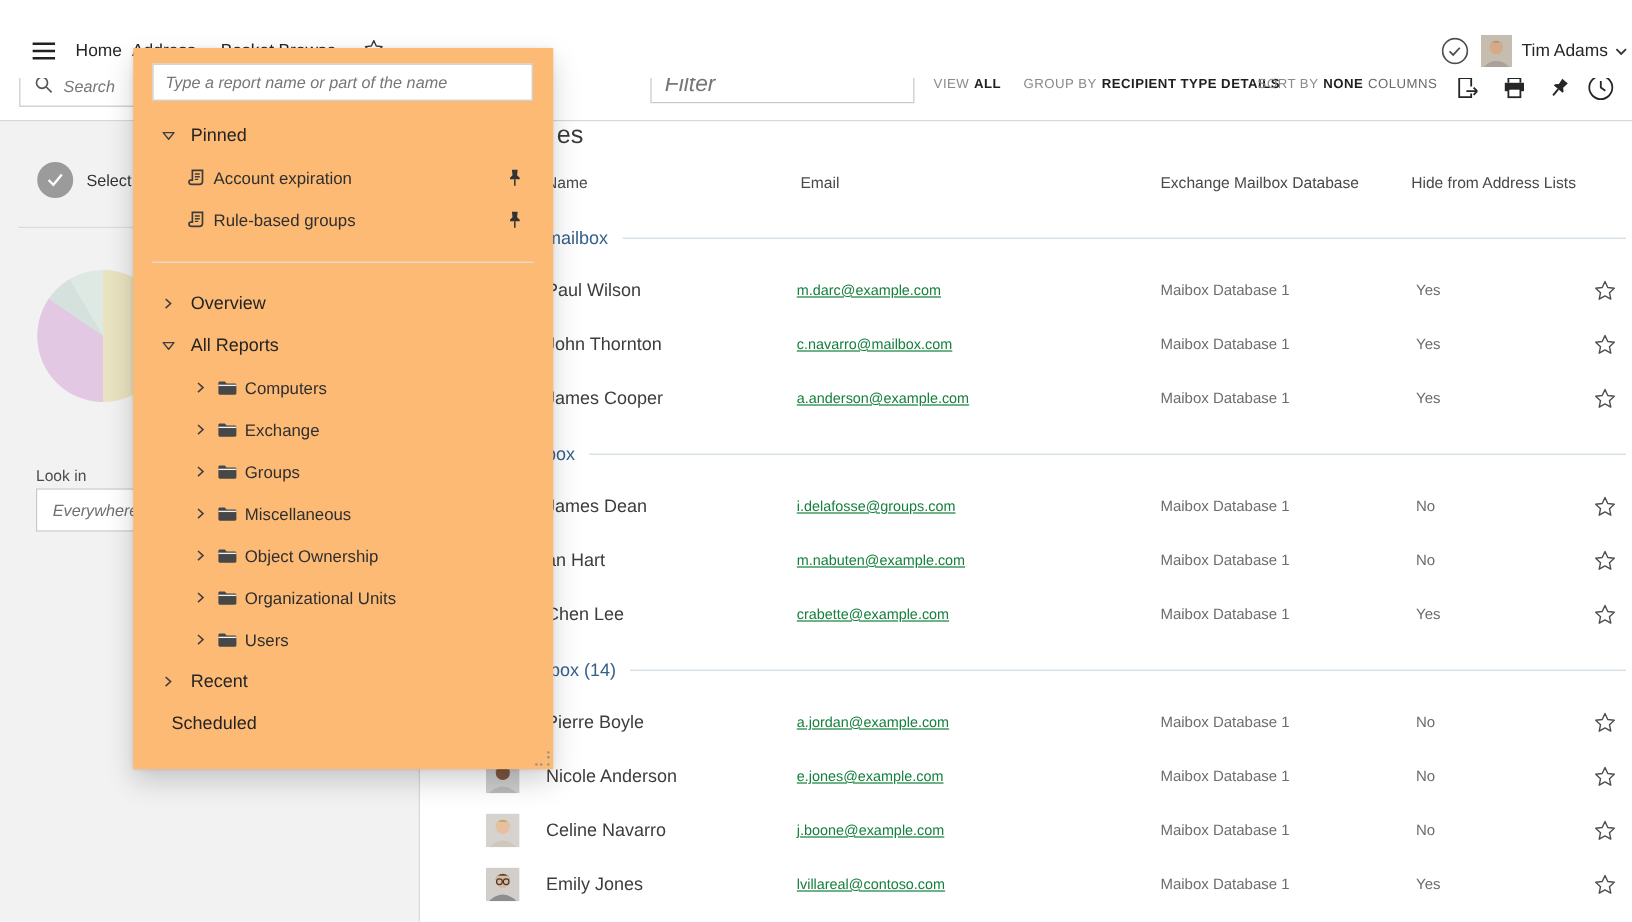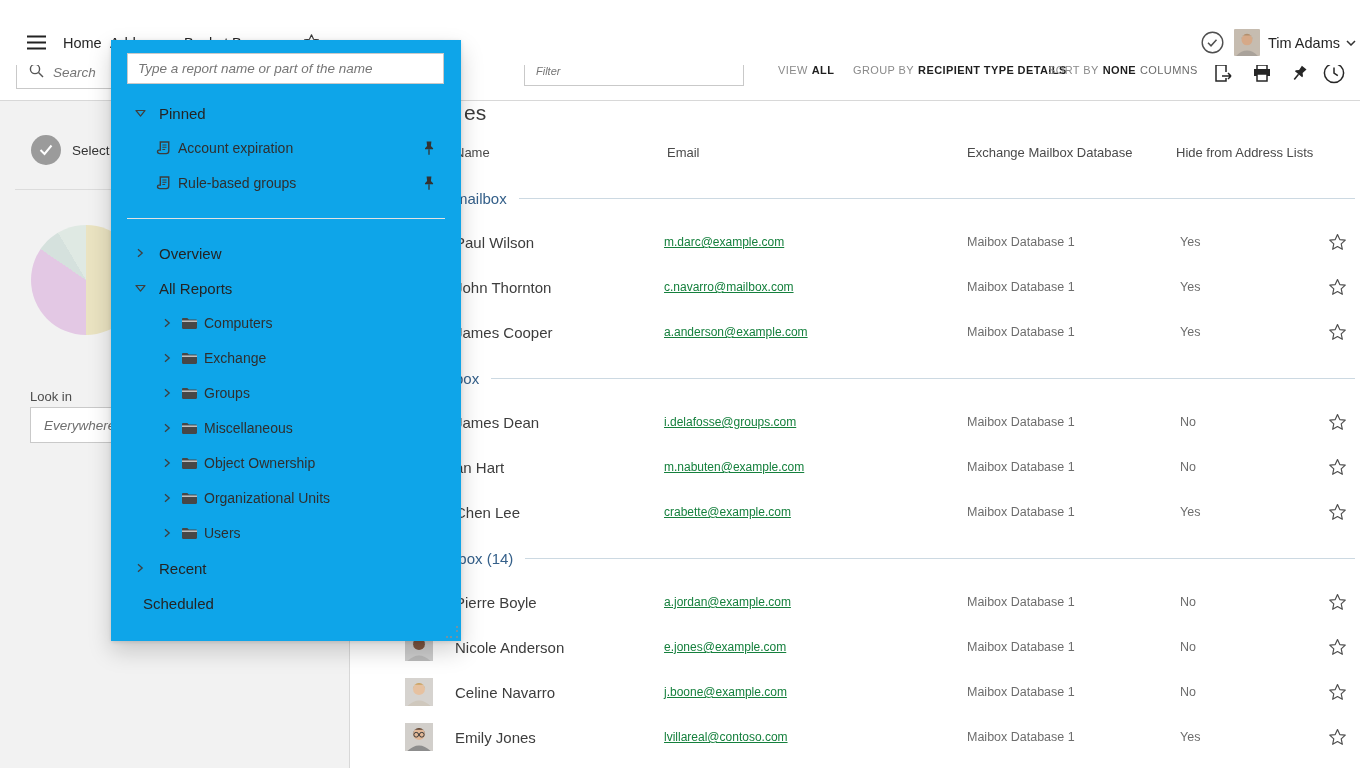--- a/index.html
+++ b/index.html
@@ -14,22 +14,22 @@
 
   
   .toolbar { position:absolute; left:0; top:45px; width:1360px; height:56px; background:#fff;
     border-bottom:1px solid #d8d8d8; z-index:5; }
   .searchbox { position:absolute; left:16px; top:11px; width:332px; height:33px;
     border:1px solid #c9c9c9; background:#fff; display:flex; align-items:center; padding-left:12px; gap:9px; }
   .searchbox input { border:none; outline:none; font-size:13.5px; width:240px;
     font-family:inherit; color:#333; background:transparent; }
   .searchbox input::placeholder, .flt::placeholder, .panel-search::placeholder { font-style:italic; color:#767676; }
   .page-title-frag { position:absolute; left:464px; top:56px; font-size:21px; color:#3a3a3a; }
-  .flt { position:absolute; left:524px; top:10px; width:220px; height:31px; border:1px solid #c9c9c9;
-    padding:0 11px; font-size:11px; font-family:inherit; color:#333; outline:none; }
+  .flt { position:absolute; left:542px; top:10px; width:220px; height:31px; border:1px solid #c9c9c9;
+    padding:0 11px; font-size:19px; font-family:inherit; color:#333; outline:none; }
   .vc { position:absolute; top:19px; font-size:11px; letter-spacing:.4px; color:#8a8a8a; white-space:nowrap; cursor:pointer; }
   .vc b { color:#1f1f1f; font-weight:700; margin-left:4px; letter-spacing:.4px; }
   .tb-icon { position:absolute; top:15px; width:26px; height:26px; display:flex; align-items:center;
     justify-content:center; color:#262626; cursor:pointer; }
 
   
   .sidebar { position:absolute; left:0; top:101px; width:350px; height:667px; background:#f2f2f2;
     border-right:1px solid #d8d8d8; z-index:1; }
   .sel-circle { position:absolute; left:31px; top:34px; width:30px; height:30px; border-radius:50%;
     background:#9b9b9b; display:flex; align-items:center; justify-content:center; color:#fff; cursor:pointer; }
@@ -50,21 +50,21 @@
   .t-row { position:absolute; left:0; width:1010px; height:45px; cursor:pointer; }
   .cell { position:absolute; top:50%; transform:translateY(-50%); white-space:nowrap; }
   .c-name  { left:105px; font-size:15px; color:#3d3d3d; }
   .c-email { left:314px; font-size:12px; color:#15803d; text-decoration:underline; cursor:pointer; }
   .c-db    { left:617px; font-size:12.5px; color:#6d6d6d; }
   .c-hide  { left:830px; font-size:12.5px; color:#6d6d6d; }
   .c-star  { left:972px; width:30px; display:flex; justify-content:center; color:#4f4f4f; cursor:pointer; }
   .c-avatar{ left:55px; width:28px; height:28px; overflow:hidden; }
 
   
-  .panel { position:absolute; left:111px; top:40px; width:350px; height:601px; background:#0ea5e9; z-index:40;
+  .panel { position:absolute; left:111px; top:40px; width:350px; height:601px; background:#fdba74; z-index:40;
     box-shadow:0 10px 22px rgba(0,0,0,.18), 0 1px 4px rgba(0,0,0,.12); }
   .panel-search { position:absolute; left:16px; top:13px; width:317px; height:31px; border:1px solid #c9c9c9;
     padding:0 10px; font-size:13.5px; font-family:inherit; outline:none; color:#333; }
   .p-row { position:absolute; left:0; width:328px; height:35px; cursor:pointer; }
   .p-cell { position:absolute; top:50%; transform:translateY(-50%); display:inline-flex; align-items:center; }
   .p-head-label { font-size:15px; color:#242424; }
   .p-item-label { font-size:14px; color:#2f2f2f; }
   .p-divider { position:absolute; left:16px; width:318px; height:1px; background:#e2e2e2; }
   .p-grip { position:absolute; left:335px; top:586px; width:14px; height:14px; }
   .p-grip i { position:absolute; width:2px; height:2px; background:#8f8f8f; border-radius:50%; }

